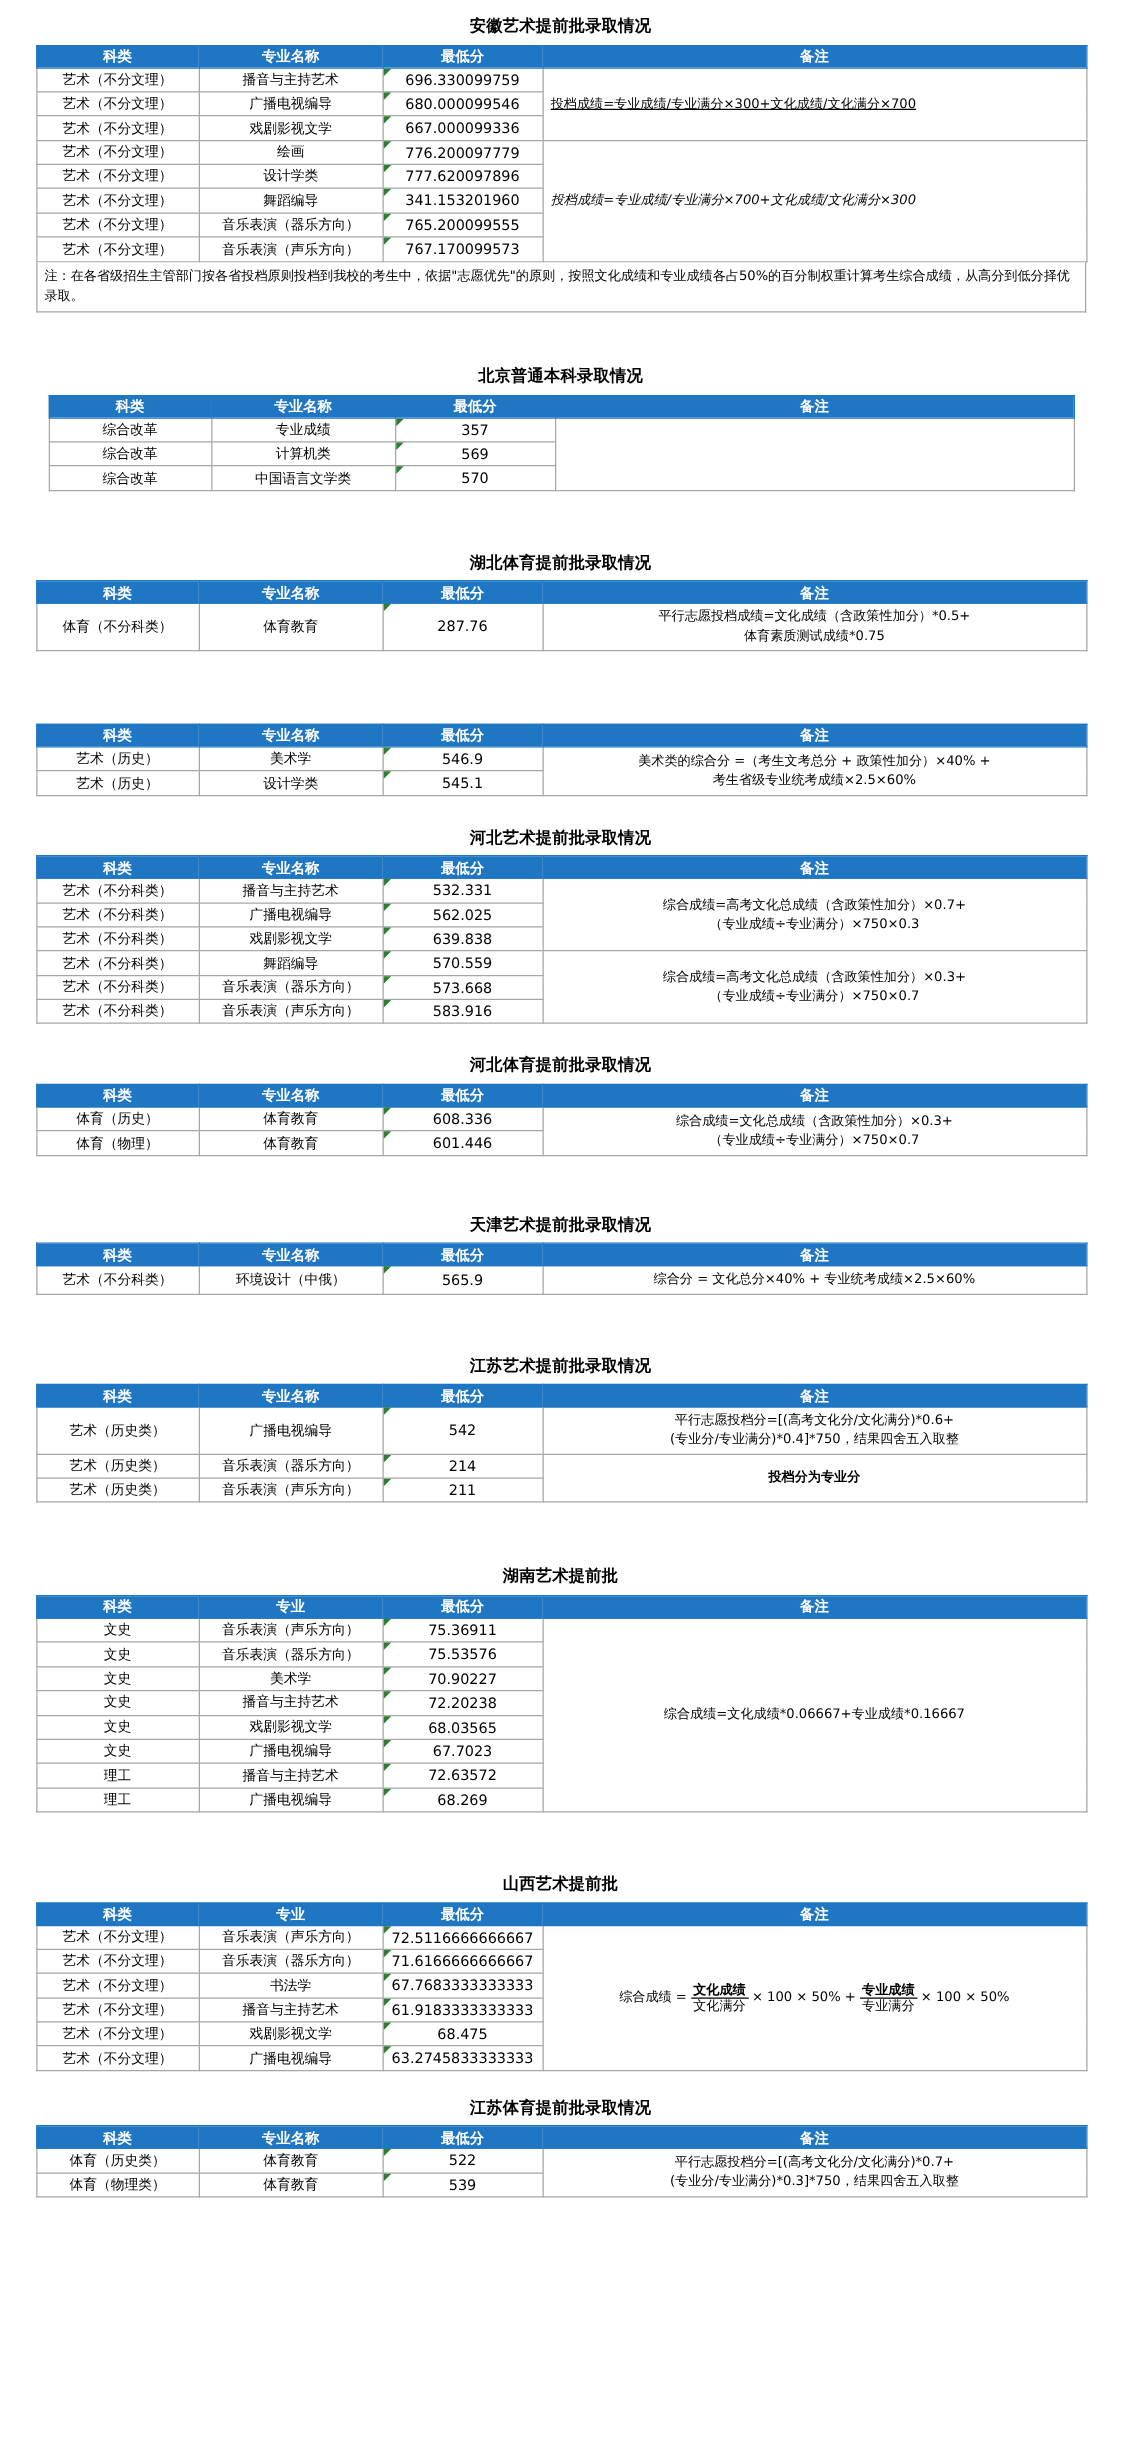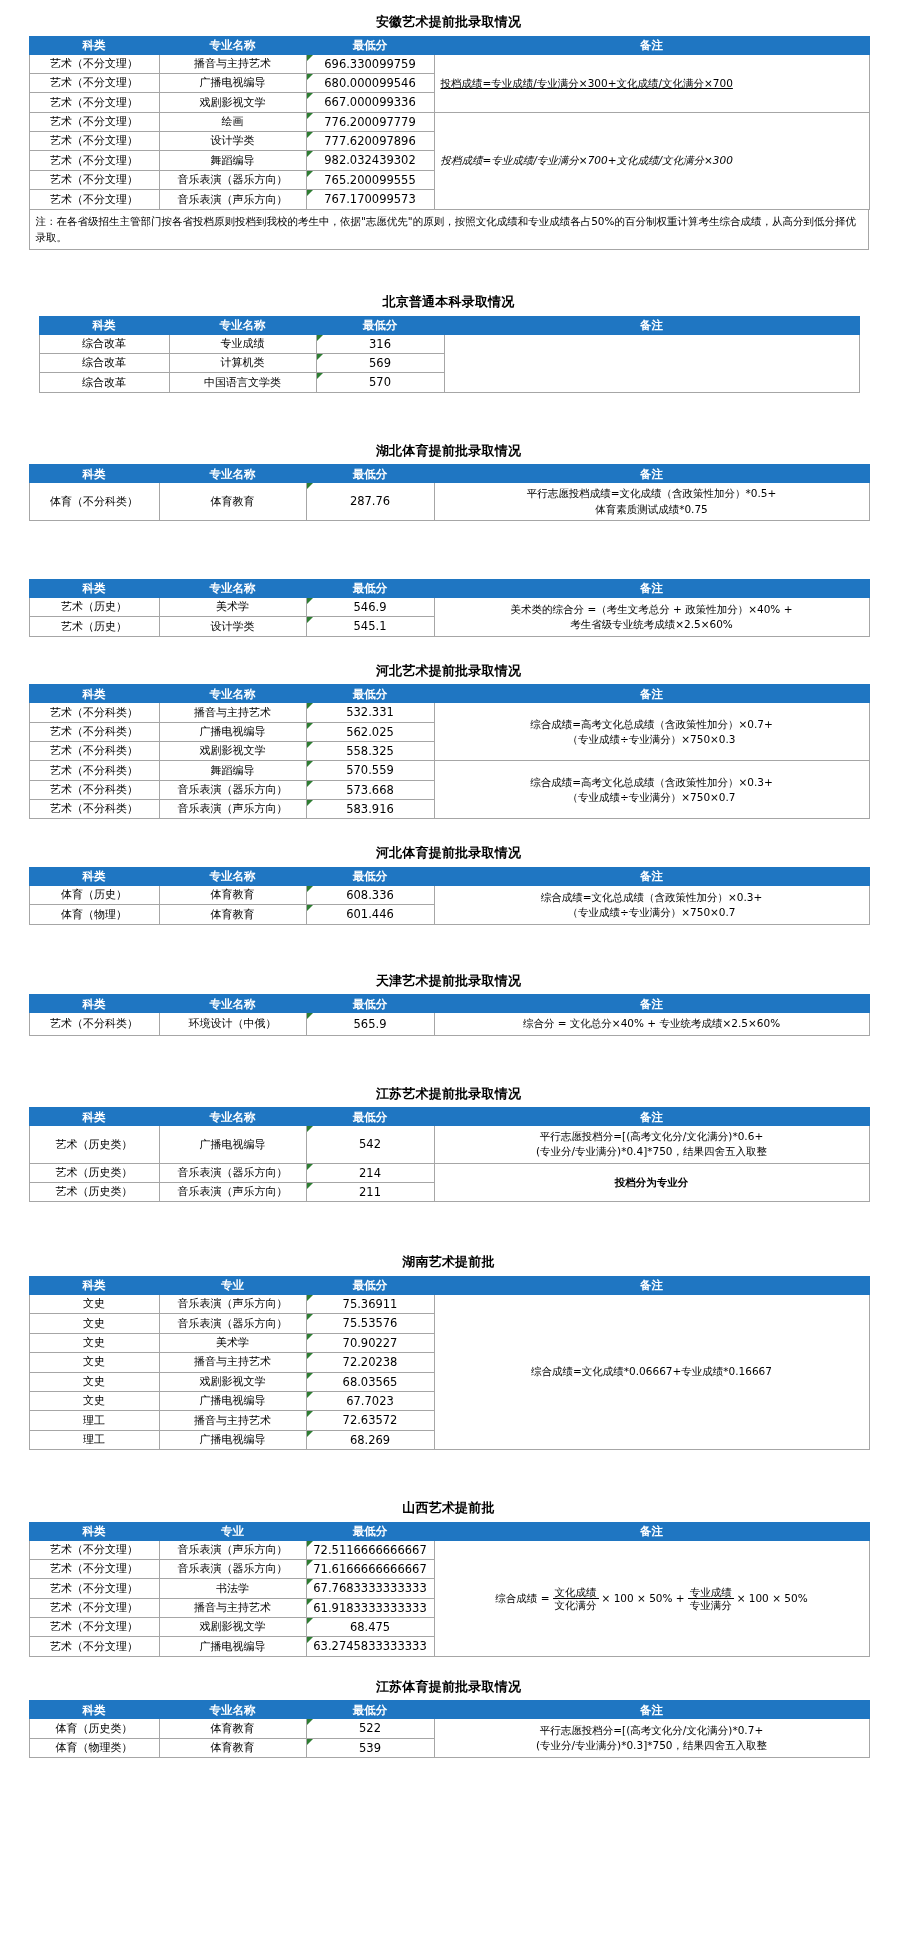--- a/index.html
+++ b/index.html
@@ -89,21 +89,21 @@
     font-size: 10.5px;
     white-space: nowrap;
   }
   .frac {
     display: inline-flex;
     flex-direction: column;
     align-items: center;
     vertical-align: middle;
     line-height: 1.15;
   }
-  .frac .num { padding: 0 2px; }
+  .frac .num { padding: 0 2px; font-weight: bold; }
   .frac .den { padding: 0 2px; border-top: 1px solid #000; }
 </style>
 </head>
 <body>
 
 <div class="page">
   <div id="sections-root">
       <div class="block" style="width: 840px; padding-top: 14px;">
         <div class="section-title">安徽艺术提前批录取情况</div>
         <div class="title-gap"></div>
@@ -150,21 +150,21 @@
               </td>
             </tr>
             <tr style="height: 16px;">
               <td class="kl">艺术（不分文理）</td>
               <td class="major">设计学类</td>
               <td class="score"><span>777.620097896</span></td>
             </tr>
             <tr style="height: 16px;">
               <td class="kl">艺术（不分文理）</td>
               <td class="major">舞蹈编导</td>
-              <td class="score"><span>982.032439302</span></td>
+              <td class="score"><span>341.153201960</span></td>
             </tr>
             <tr style="height: 16px;">
               <td class="kl">艺术（不分文理）</td>
               <td class="major">音乐表演（器乐方向）</td>
               <td class="score"><span>765.200099555</span></td>
             </tr>
             <tr style="height: 16px;">
               <td class="kl">艺术（不分文理）</td>
               <td class="major">音乐表演（声乐方向）</td>
               <td class="score"><span>767.170099573</span></td>
@@ -189,21 +189,21 @@
               <th>科类</th>
               <th>专业名称</th>
               <th>最低分</th>
               <th>备注</th>
             </tr>
           </thead>
           <tbody>
             <tr style="height: 17px;">
               <td class="kl">综合改革</td>
               <td class="major">专业成绩</td>
-              <td class="score"><span>316</span></td>
+              <td class="score"><span>357</span></td>
               <td class="note" rowspan="3" style="text-align: center;">
                 <div></div>
               </td>
             </tr>
             <tr style="height: 17px;">
               <td class="kl">综合改革</td>
               <td class="major">计算机类</td>
               <td class="score"><span>569</span></td>
             </tr>
             <tr style="height: 17px;">
@@ -312,21 +312,21 @@
               </td>
             </tr>
             <tr style="height: 17px;">
               <td class="kl">艺术（不分科类）</td>
               <td class="major">广播电视编导</td>
               <td class="score"><span>562.025</span></td>
             </tr>
             <tr style="height: 17px;">
               <td class="kl">艺术（不分科类）</td>
               <td class="major">戏剧影视文学</td>
-              <td class="score"><span>558.325</span></td>
+              <td class="score"><span>639.838</span></td>
             </tr>
             <tr style="height: 17px;">
               <td class="kl">艺术（不分科类）</td>
               <td class="major">舞蹈编导</td>
               <td class="score"><span>570.559</span></td>
               <td class="note" rowspan="3" style="text-align: center;">
                 <div>综合成绩=高考文化总成绩（含政策性加分）×0.3+</div>
                 <div>（专业成绩÷专业满分）×750×0.7</div>
               </td>
             </tr>

